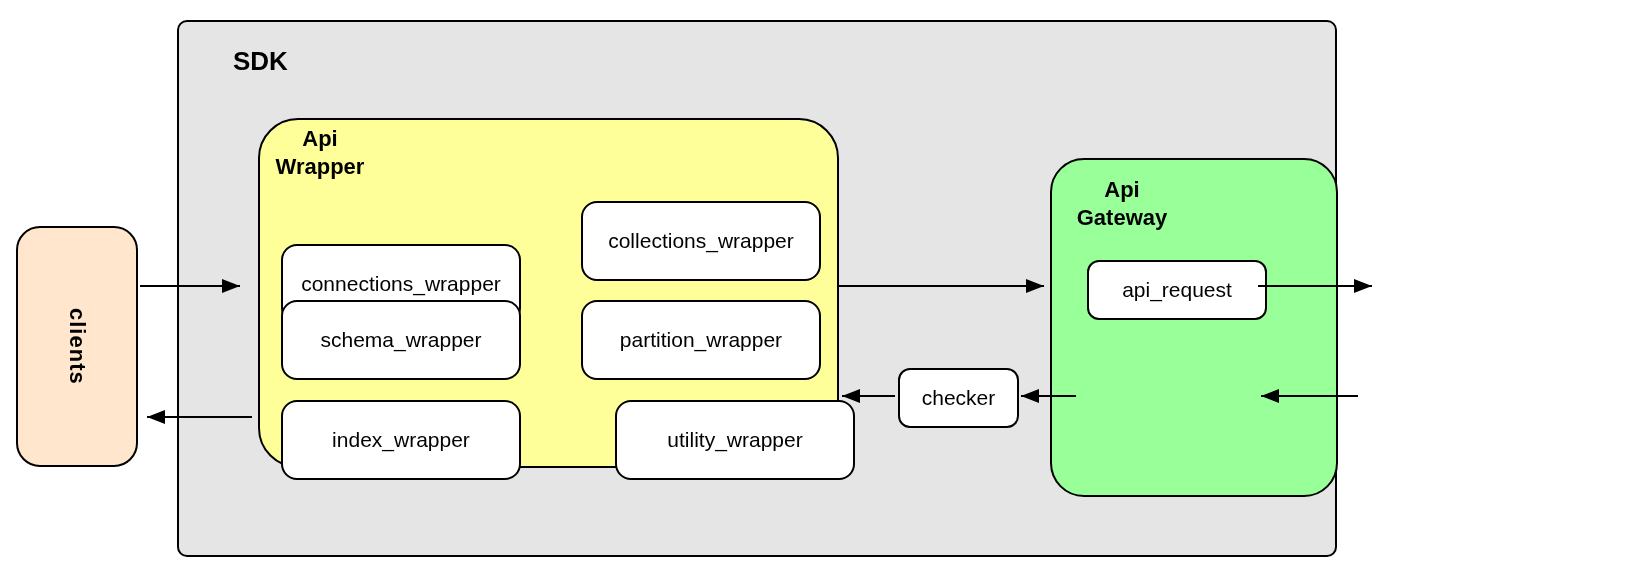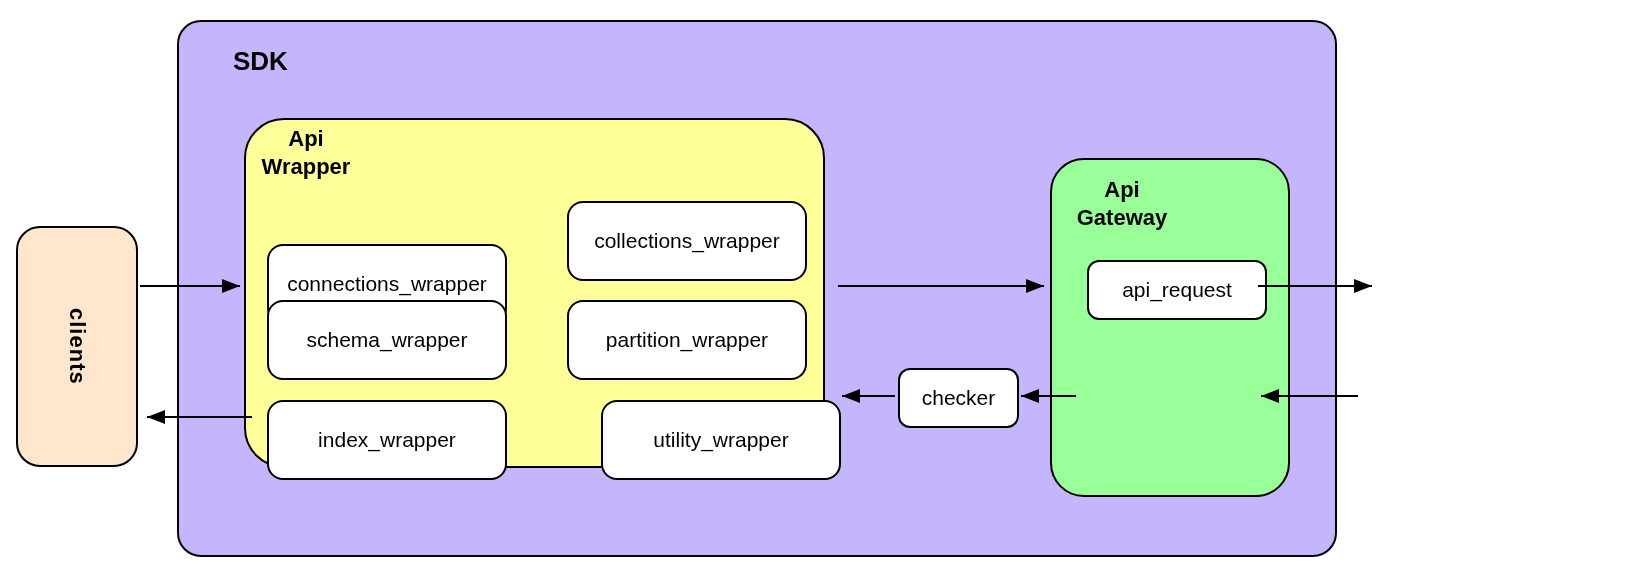--- a/index.html
+++ b/index.html
@@ -18,30 +18,30 @@
     background:#FFE6CC;border-radius:24px;
     display:flex;align-items:center;justify-content:center;
   }
   .v-label{
     writing-mode:vertical-rl;text-orientation:mixed;
     font-weight:bold;font-size:22px;letter-spacing:1px;
   }
   
   .sdk{
     left:177px;top:20px;width:1160px;height:537px;
-    background:#c4b5fd;border-radius:24px;
+    background:#e5e5e5;border-radius:10px;
   }
   .sdk-label{
     position:absolute;left:54px;top:24px;
     font-weight:bold;font-size:26px;
   }
   
   .api-wrapper{
     position:absolute;box-sizing:border-box;border:2px solid #000;
-    left:65px;top:96px;width:581px;height:350px;
+    left:79px;top:96px;width:581px;height:350px;
     background:#FFFF99;border-radius:40px;
   }
   .aw-label{
     position:absolute;left:4px;top:5px;width:112px;
     text-align:center;font-weight:bold;font-size:22px;line-height:28px;
   }
   .wnode{
     position:absolute;box-sizing:border-box;
     width:240px;height:80px;
     background:#fff;border:2px solid #000;border-radius:16px;
@@ -55,21 +55,21 @@
   .checker{
     position:absolute;box-sizing:border-box;
     left:719px;top:346px;width:121px;height:60px;
     background:#fff;border:2px solid #000;border-radius:12px;
     display:flex;align-items:center;justify-content:center;
     font-size:21px;
   }
   
   .api-gateway{
     position:absolute;box-sizing:border-box;border:2px solid #000;
-    left:871px;top:136px;width:240px;height:339px;
+    left:871px;top:136px;width:288px;height:339px;
     background:#99FF99;border-radius:34px;
   }
   .ag-label{
     position:absolute;left:10px;top:16px;width:120px;
     text-align:center;font-weight:bold;font-size:22px;line-height:28px;
   }
   .gw-node{
     position:absolute;box-sizing:border-box;
     left:29px;width:180px;height:60px;
     background:#fff;border:2px solid #000;border-radius:12px;

